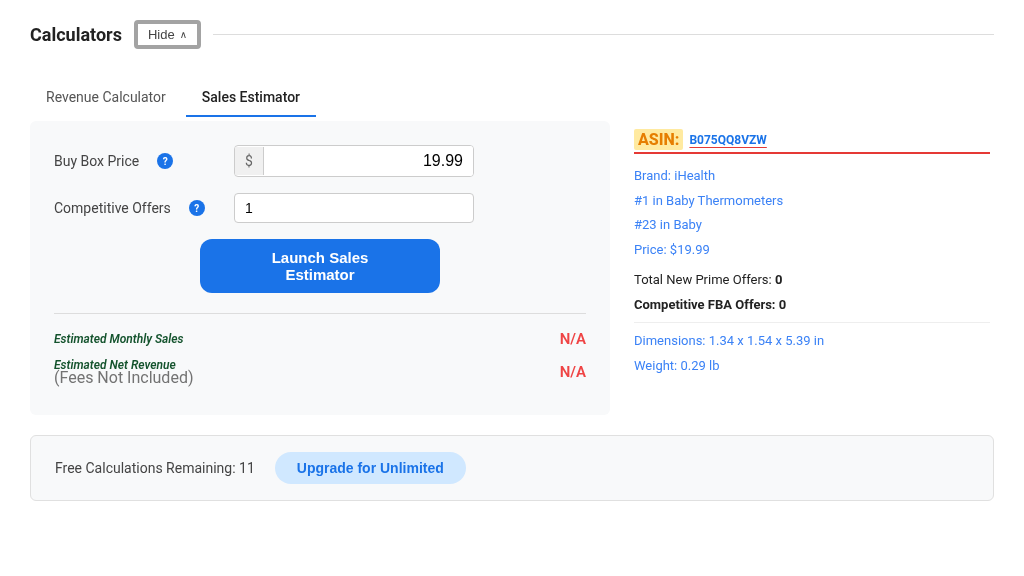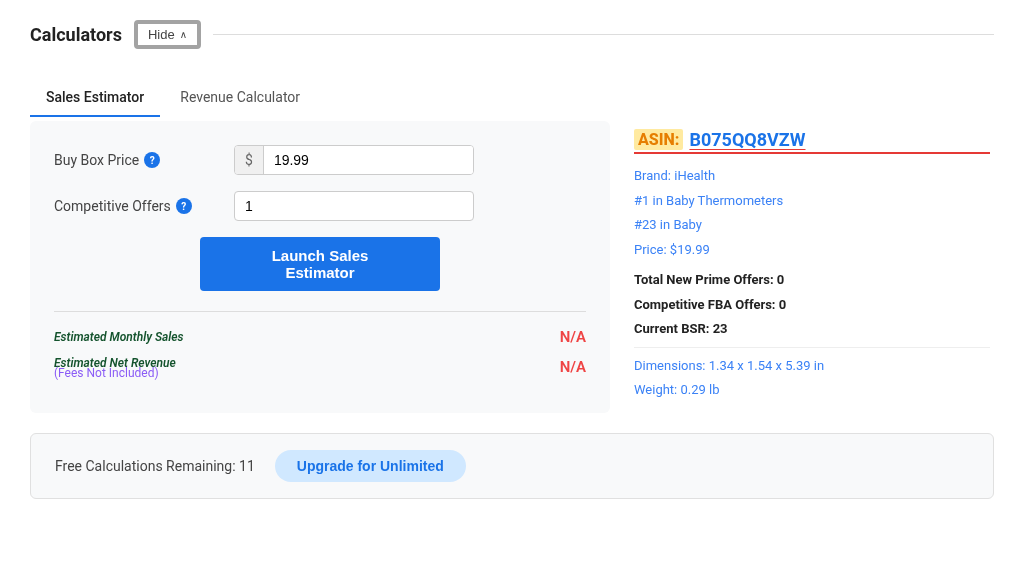--- a/index.html
+++ b/index.html
@@ -83,21 +83,21 @@
       display: flex;
       align-items: center;
       margin-bottom: 16px;
     }
     .field-label {
       width: 180px;
       font-size: 14px;
       color: #444;
       display: flex;
       align-items: center;
-      gap: 5px;
+      gap: 18px;
     }
     .help-icon {
       display: inline-flex;
       align-items: center;
       justify-content: center;
       width: 16px;
       height: 16px;
       border-radius: 50%;
       background: #1a73e8;
       color: #fff;
@@ -118,44 +118,45 @@
       padding: 6px 10px;
       background: #f0f0f0;
       border-right: 1px solid #ccc;
       color: #666;
       font-size: 14px;
     }
     .input-field {
       border: none;
       outline: none;
       padding: 6px 10px;
-      font-size: 14px;
+      font-size: 16px;
       width: 100%;
       background: #fff;
+      text-align: right;
     }
     .simple-input {
       border: 1px solid #ccc;
       border-radius: 4px;
       padding: 6px 10px;
       font-size: 14px;
       width: 240px;
       background: #fff;
       outline: none;
     }
     .launch-btn-row {
       display: flex;
       justify-content: center;
       margin-bottom: 20px;
       margin-top: 4px;
     }
     .launch-btn {
       background: #1a73e8;
       color: #fff;
       border: none;
-      border-radius: 4px;
+      border-radius: 12px;
       padding: 10px 40px;
       font-size: 15px;
       font-weight: 600;
       cursor: pointer;
       width: 240px;
     }
     .divider {
       border: none;
       border-top: 1px solid #ddd;
       margin-bottom: 16px;
@@ -171,22 +172,22 @@
       font-weight: 600;
       color: #14532d;
       font-style: italic;
     }
     .results-value {
       font-size: 15px;
       font-weight: 600;
       color: #ef4444;
     }
     .fees-note {
-      font-size: 12px;
-      color: #8b5cf6;
+      font-size: 16px;
+      color: #737373;
       margin-top: -4px;
     }
     
     .info-panel {
       flex: 1;
       padding: 8px 4px;
     }
     .asin-row {
       display: flex;
       align-items: center;
@@ -196,21 +197,21 @@
     }
     .asin-label {
       font-size: 16px;
       font-weight: 800;
       color: #e67e00;
       background: #ffeaa0;
       padding: 1px 4px;
       border-radius: 2px;
     }
     .asin-value {
-      font-size: 18px;
+      font-size: 12px;
       font-weight: 700;
       color: #1a73e8;
       text-decoration: underline;
       text-decoration-color: #e53935;
       text-underline-offset: 3px;
     }
     .asin-underline {
       position: absolute;
       bottom: -4px;
       left: 0;
@@ -270,25 +271,25 @@
   <div class="calculators-header">
     <span class="calculators-title">Calculators</span>
     <button class="hide-btn">
       <span>Hide</span>
       <span class="chevron">∧</span>
     </button>
     <div class="header-line"></div>
   </div>
 
   <div class="tabs">
+    <div class="tab">
+      <span>Revenue Calculator</span>
+    </div>
     <div class="tab active">
       <span>Sales Estimator</span>
-    </div>
-    <div class="tab">
-      <span>Revenue Calculator</span>
     </div>
   </div>
 
   <div class="main-content">
 
     <div class="calc-panel">
 
       <div class="field-row">
         <div class="field-label">
           <span>Buy Box Price</span>
@@ -349,33 +350,29 @@
       <div class="info-line">#23 in Baby</div>
 
       <div class="info-line">
         <span>Price:</span>
         <span>$19.99</span>
       </div>
 
       <div style="height:6px;"></div>
 
       <div class="info-line bold-label">
-        <span style="font-weight: 700; text-align: right;">Total New Prime Offers:</span>
+        <span style="font-weight: 400; text-align: right;">Total New Prime Offers:</span>
         <span>0</span>
       </div>
 
       <div class="info-line bold-label">
         <span style="font-weight: 700;">Competitive FBA Offers:</span>
         <span>0</span>
       </div>
 
-      <div class="info-line bold-label">
-        <span style="font-weight: 700;">Current BSR:</span>
-        <span>23</span>
-      </div>
 
       <hr class="info-divider">
 
       <div class="info-line">
         <span>Dimensions:</span>
         <span>1.34 x 1.54 x 5.39 in</span>
       </div>
 
       <div class="info-line">
         <span>Weight:</span>

